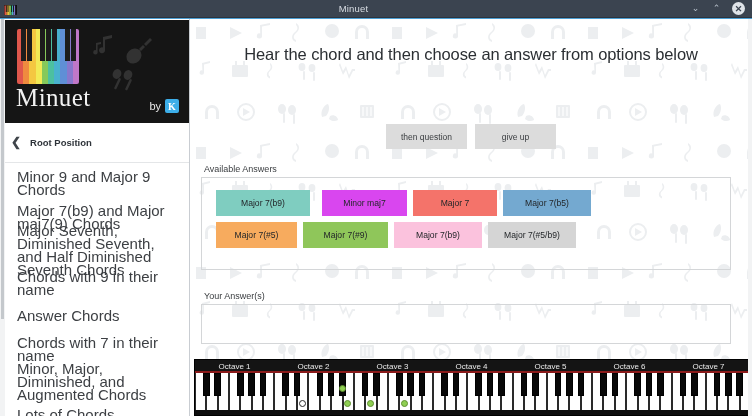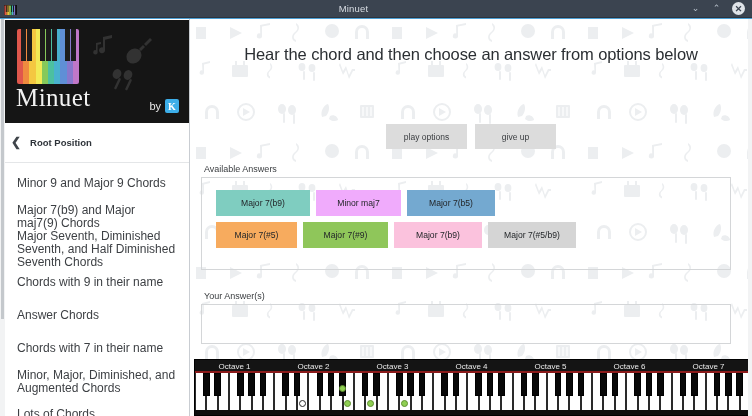--- a/index.html
+++ b/index.html
@@ -189,21 +189,21 @@
     position: absolute;
     left: 5px; top: 147px;
     width: 185px;
     height: 250px;
   }
   .sb-item {
     padding: 0 12px;
     display: flex;
     align-items: center;
     color: #3c3f43;
-    font-size: 12px;
+    font-size: 15px;
     line-height: 13px;
     cursor: pointer;
   }
   .sb-item span { display: block; }
 
   
   .main {
     position: relative;
     flex: 1;
     height: 397px;
@@ -509,30 +509,31 @@
           <pattern id="wm-pat" width="196" height="120" patternUnits="userSpaceOnUse">
             <use href="#wm-tile"></use>
           </pattern>
         </defs>
         <rect width="562" height="340" fill="url(#wm-pat)"></rect>
       </svg>
 
       <div class="headline">Hear the chord and then choose an answer from options below</div>
 
       <div class="qbuttons">
-        <button class="qbtn">play options</button>
+        <button class="qbtn">then question</button>
         <button class="qbtn">give up</button>
       </div>
 
       <div class="section-label" style="left:14px; top:145px;">Available Answers</div>
       <div class="panel-box" style="left:11px; top:158px; width:530px; height:93px;">
         <div class="answers-grid">
           <div class="ans-row">
             <button class="ans-btn" style="background:#7fcdc0; width:94px;">Major 7(b9)</button>
-            <button class="ans-btn" style="background:#f0abfc; width:85px;">Minor maj7</button>
+            <button class="ans-btn" style="background:#d946ef; width:85px;margin-left:6px;">Minor maj7</button>
+            <button class="ans-btn" style="background:#f4736a; width:84px;">Major 7</button>
             <button class="ans-btn" style="background:#74a9d0; width:88px;">Major 7(b5)</button>
           </div>
           <div class="ans-row">
             <button class="ans-btn" style="background:#f7ab5e; width:81px;">Major 7(#5)</button>
             <button class="ans-btn" style="background:#8fc65a; width:85px;">Major 7(#9)</button>
             <button class="ans-btn" style="background:#fbc2dd; width:88px;">Major 7(b9)</button>
             <button class="ans-btn" style="background:#d5d5d5; width:88px;">Major 7(#5/b9)</button>
           </div>
         </div>
       </div>

